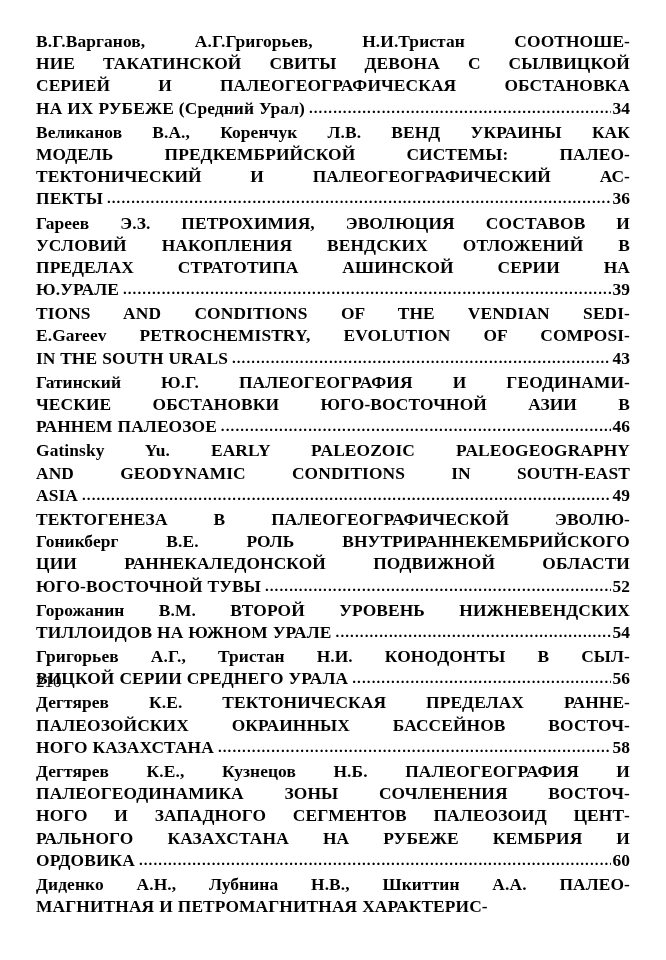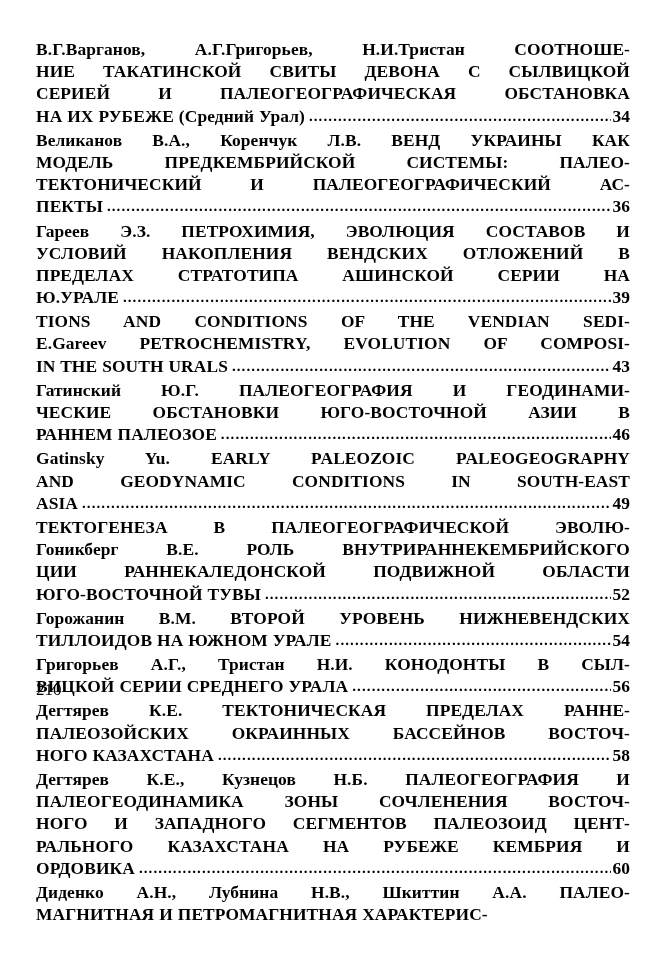--- a/index.html
+++ b/index.html
@@ -13,21 +13,20 @@
     font-family: "Liberation Serif", serif;
     color: #000000;
     overflow: hidden;
   }
   .page {
     position: relative;
     width: 666px;
     height: 720px;
     box-sizing: border-box;
     padding: 30px 36px 0 36px;
-    margin-top: 8px;
   }
   .toc {
     width: 100%;
   }
   .entry {
     font-size: 17.4px;
     line-height: 1.275;
     text-align: justify;
     text-justify: inter-word;
     margin: 0 0 2px 0;

